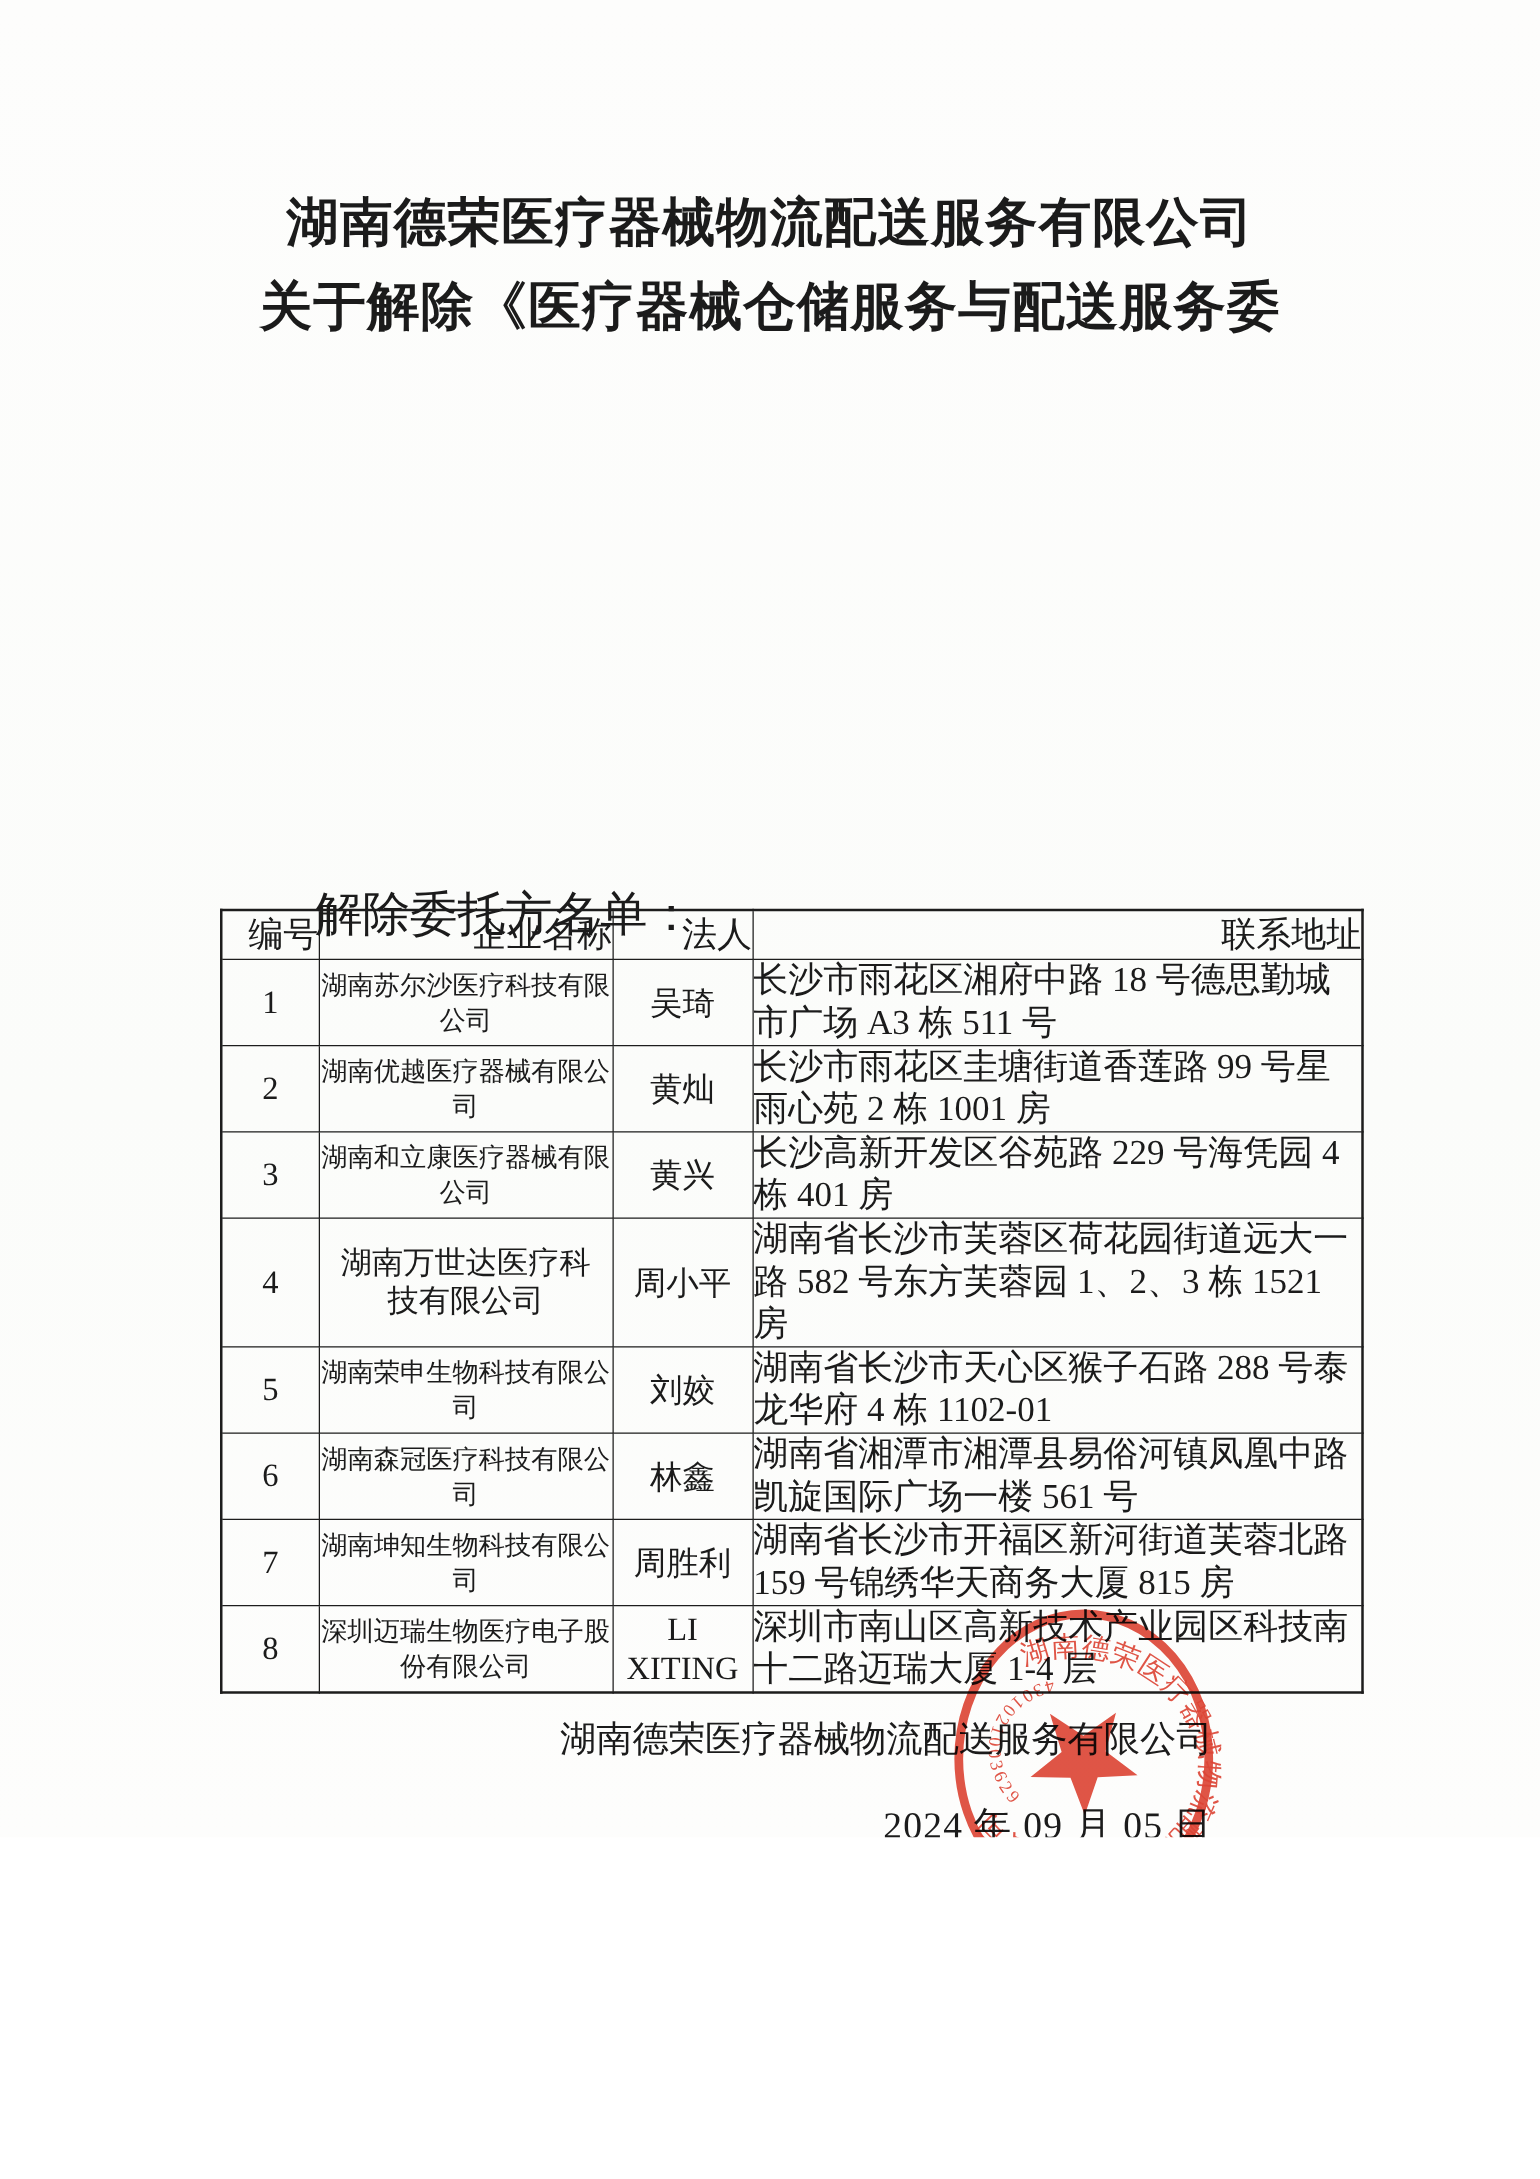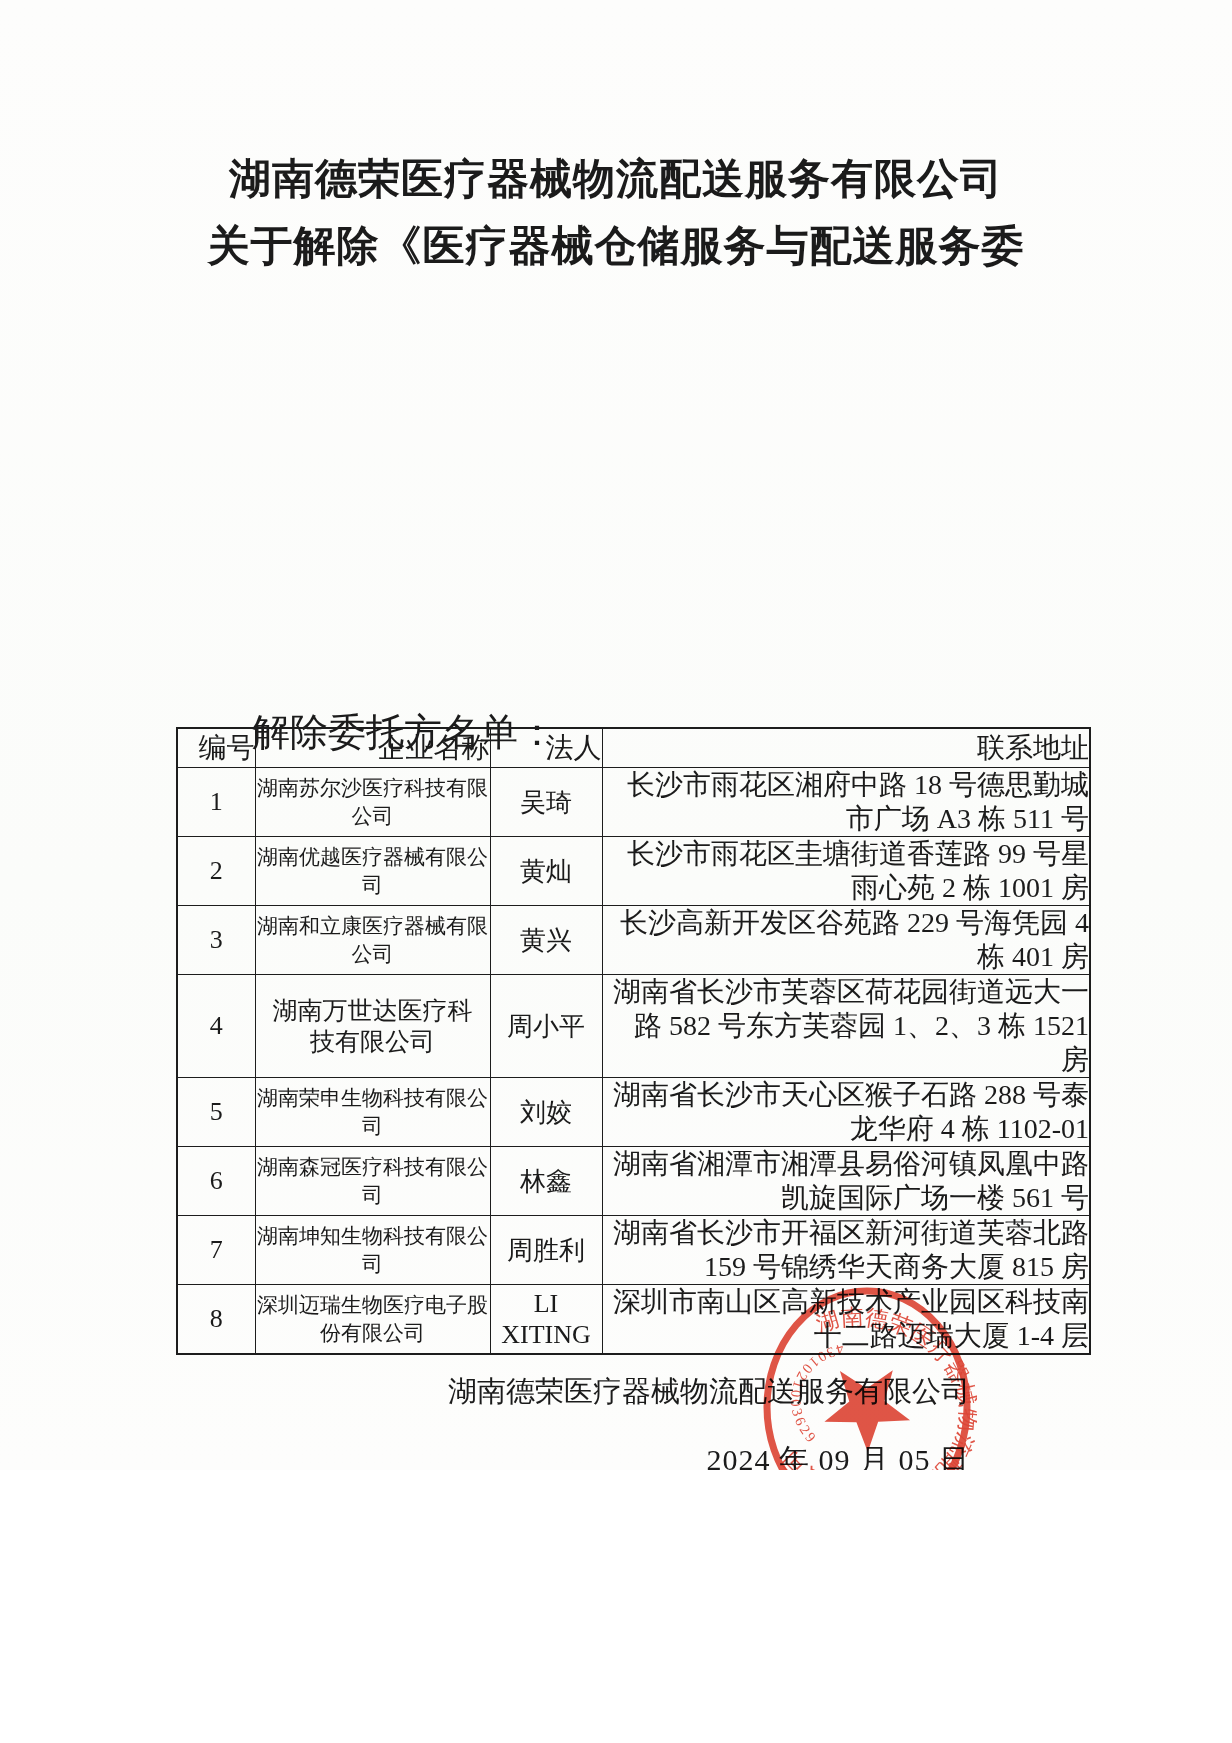--- a/index.html
+++ b/index.html
@@ -37,21 +37,21 @@
     overflow:hidden;
   }
   table.roster th{
     height:36px;font-size:28px;font-weight:400;text-align:right;padding:0;
   }
   table.roster td{height:64px;padding:0;}
   td.c-no{text-align:center;font-size:26px;}
   td.c-company{text-align:center;font-size:21px;line-height:28px;padding:0 14px;}
   td.c-company.font-lg{font-size:25px;line-height:31px;padding:0 8px;}
   td.c-legal{text-align:center;font-size:26px;line-height:31px;padding:0 4px;}
-  td.c-address{text-align:right;font-size:28px;line-height:34px;padding:2px 9px;}
+  td.c-address{text-align:left;font-size:28px;line-height:34px;padding:2px 9px;}
   .sig-company{
     position:absolute;right:262px;top:1372px;
     font-size:29px;white-space:nowrap;
   }
   .sig-date{
     position:absolute;right:262px;top:1440px;
     font-size:30px;white-space:nowrap;letter-spacing:1px;
   }
   .seal{
     position:absolute;left:757px;top:1283px;

